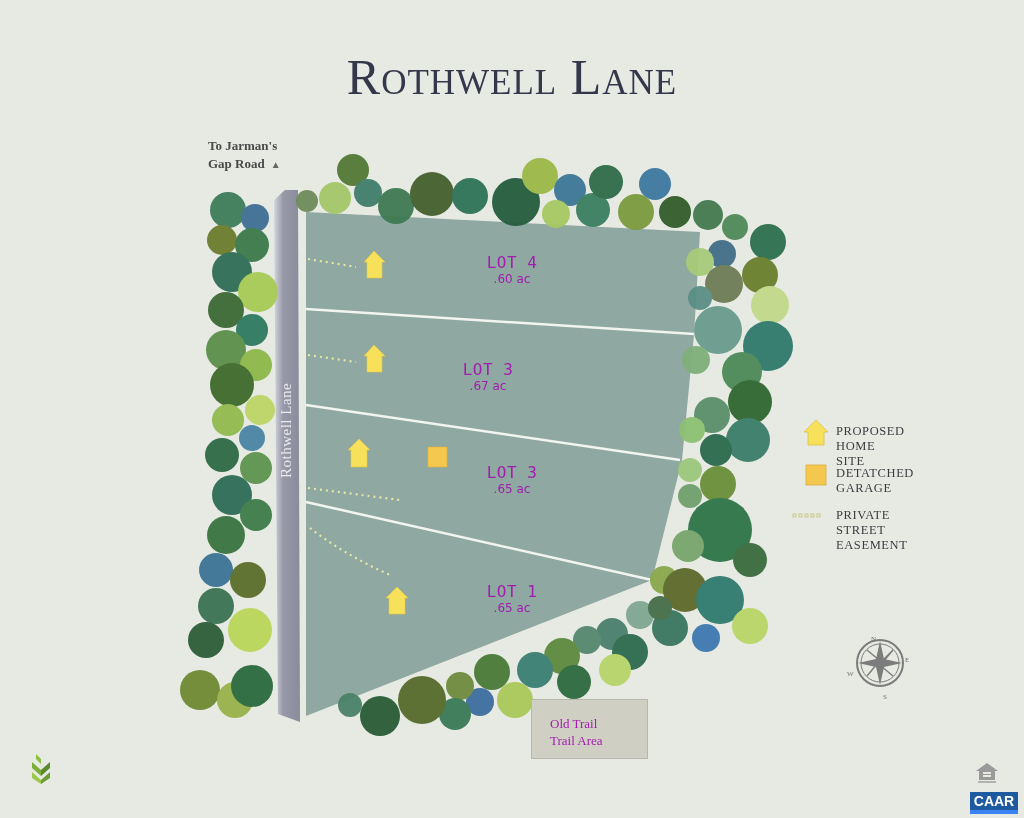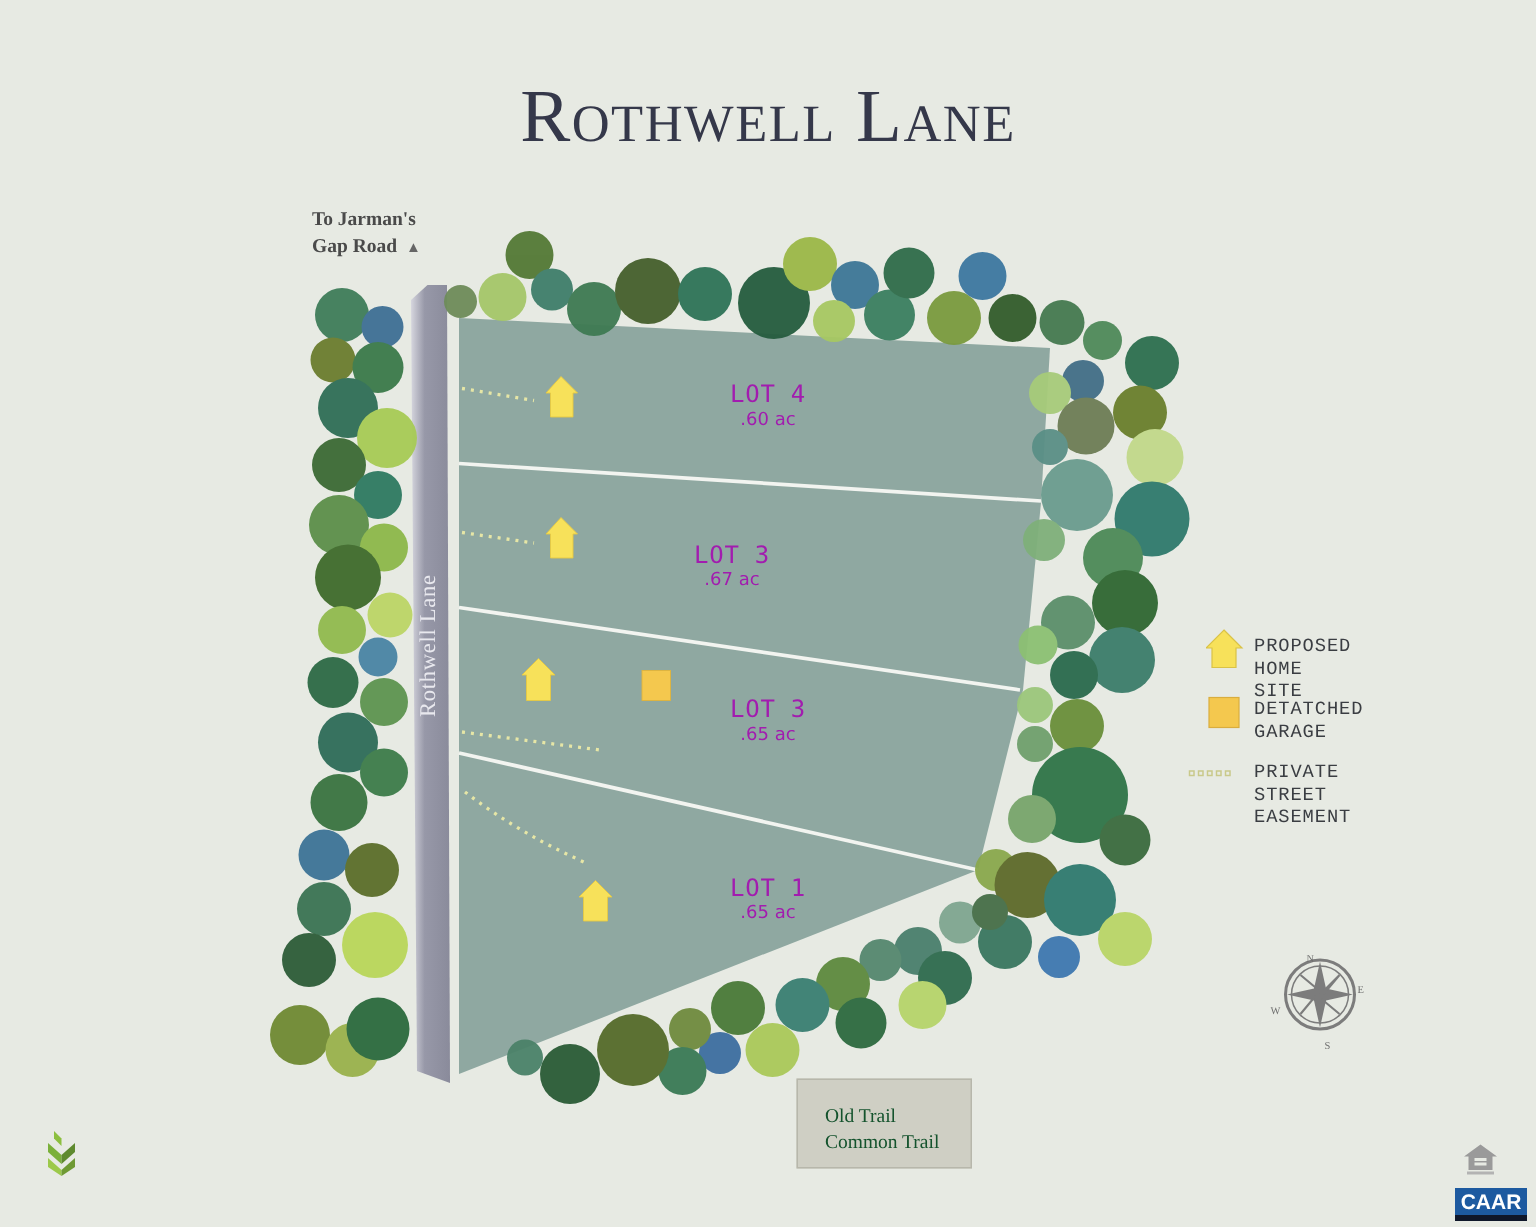--- a/index.html
+++ b/index.html
@@ -7,25 +7,25 @@
   .title{position:absolute;left:0;width:1024px;top:48px;text-align:center;font-family:"Liberation Serif",serif;color:#35384a;font-size:50px;letter-spacing:1px;font-variant:small-caps;}
   .road-label{position:absolute;left:208px;top:137px;font-family:"Liberation Serif",serif;font-size:13px;line-height:18px;color:#4a4a4a;font-weight:bold;}
   .road-label .arrow{display:inline-block;margin-left:6px;font-size:10px;color:#666;}
   svg.map{position:absolute;left:0;top:0;}
   .lot-label{position:absolute;text-align:center;color:#a21caf;width:120px;}
   .lot-label .name{font-family:"DejaVu Sans Mono",monospace;font-size:16px;letter-spacing:0.5px;line-height:18px;}
   .lot-label .acres{font-family:"DejaVu Sans",sans-serif;font-size:12px;line-height:14px;}
   .street-vert{position:absolute;left:212px;top:380px;width:140px;transform:rotate(-90deg);transform-origin:0 0;font-family:"Liberation Serif",serif;color:#e8e8ee;font-size:15px;letter-spacing:0.5px;}
   .legend{position:absolute;left:800px;top:418px;}
   .legend-item{position:relative;height:42px;}
-  .legend-item .txt{position:absolute;left:36px;top:6px;font-family:Liberation Mono, monospace;font-size:12.5px;color:#3a3d42;letter-spacing:0.6px;line-height:15px;}
-  .common{position:absolute;left:531px;top:719px;width:117px;height:60px;background:#cfcfc4;border:1px solid #b7b7ab;box-sizing:border-box;font-family:"Liberation Serif",serif;font-size:13px;color:#14532d;line-height:17px;padding:15px 0 0 18px;}
+  .legend-item .txt{position:absolute;left:36px;top:6px;font-family:Liberation Serif, serif;font-size:12.5px;color:#3a3d42;letter-spacing:0.6px;line-height:15px;}
+  .common{position:absolute;left:531px;top:699px;width:117px;height:60px;background:#cfcfc4;border:1px solid #b7b7ab;box-sizing:border-box;font-family:"Liberation Serif",serif;font-size:13px;color:#a21caf;line-height:17px;padding:15px 0 0 18px;}
   .logo{position:absolute;left:32px;top:752px;display:flex;align-items:center;}
   .logo .word{font-family:"Liberation Sans",sans-serif;font-weight:bold;font-size:27px;color:#1f1f1f;letter-spacing:-1px;margin-left:4px;}
-  .caar{position:absolute;left:970px;top:792px;width:48px;height:22px;background:#1d5aa0;color:#fff;font-family:"Liberation Sans",sans-serif;font-size:14px;font-weight:bold;text-align:center;line-height:18px;border-bottom:4px solid #0f172a;box-sizing:border-box;}
+  .caar{position:absolute;left:970px;top:792px;width:48px;height:22px;background:#1d5aa0;color:#fff;font-family:"Liberation Sans",sans-serif;font-size:14px;font-weight:bold;text-align:center;line-height:18px;border-bottom:4px solid #3b82f6;box-sizing:border-box;}
   .eho{position:absolute;left:975px;top:762px;width:24px;height:22px;}
 </style>
 </head>
 <body>
 
 <div class="title">Rothwell Lane</div>
 
 <div class="road-label">
   <div>To Jarman's</div>
   <div><span>Gap Road</span><span class="arrow">▲</span></div>
@@ -218,21 +218,21 @@
     </svg>
     <div class="txt">
       <div>PRIVATE STREET</div>
       <div>EASEMENT</div>
     </div>
   </div>
 </div>
 
 <div class="common">
   <div>Old Trail</div>
-  <div>Common Trail</div>
+  <div>Trail Area</div>
 </div>
 
 <div class="logo">
   <svg width="18" height="32">
     <path d="M4 2 L9 7 L9 12 L4 7 Z" fill="#8cbf3f"></path>
     <path d="M0 10 L9 18 L9 24 L0 16 Z" fill="#7ab03a"></path>
     <path d="M18 10 L9 18 L9 24 L18 16 Z" fill="#5e8a2e"></path>
     <path d="M0 20 L9 28 L9 32 L0 26 Z" fill="#9cc94a"></path>
     <path d="M18 20 L9 28 L9 32 L18 26 Z" fill="#6f9a34"></path>
   </svg>

